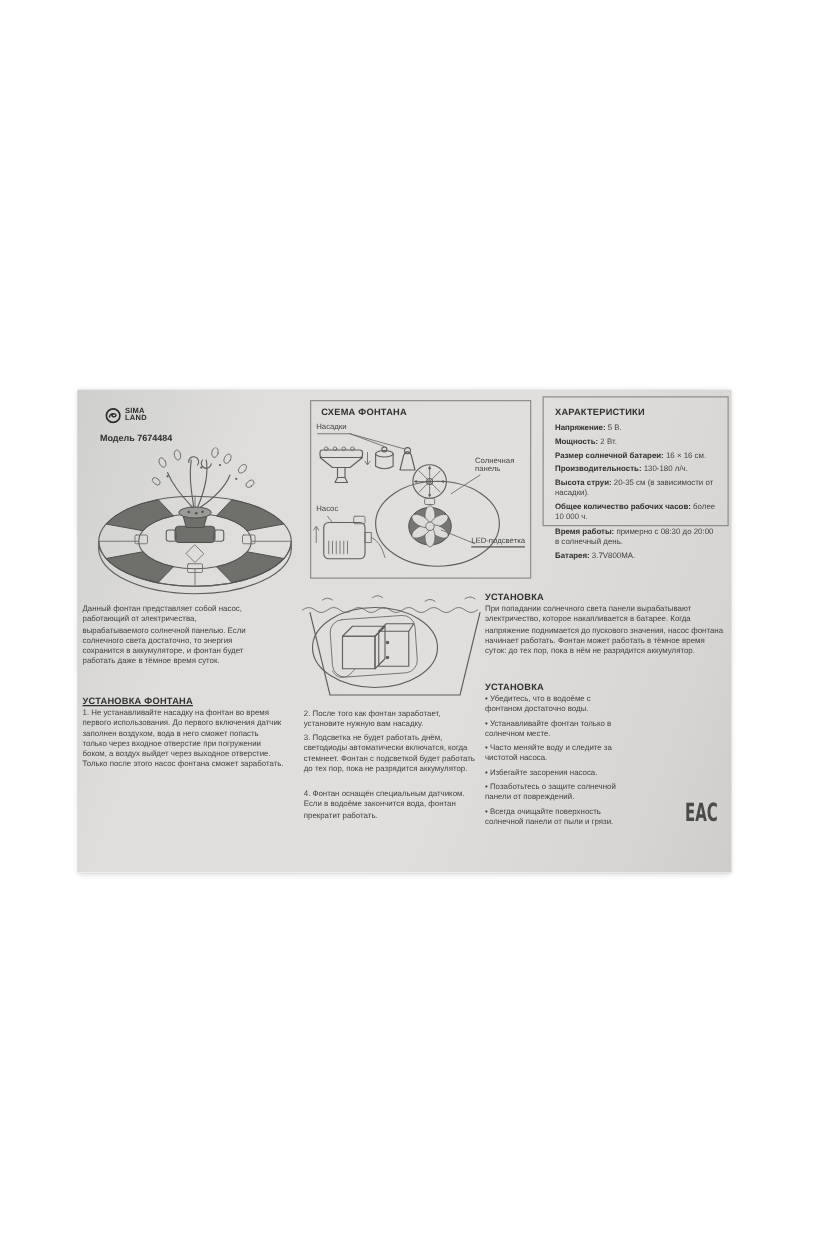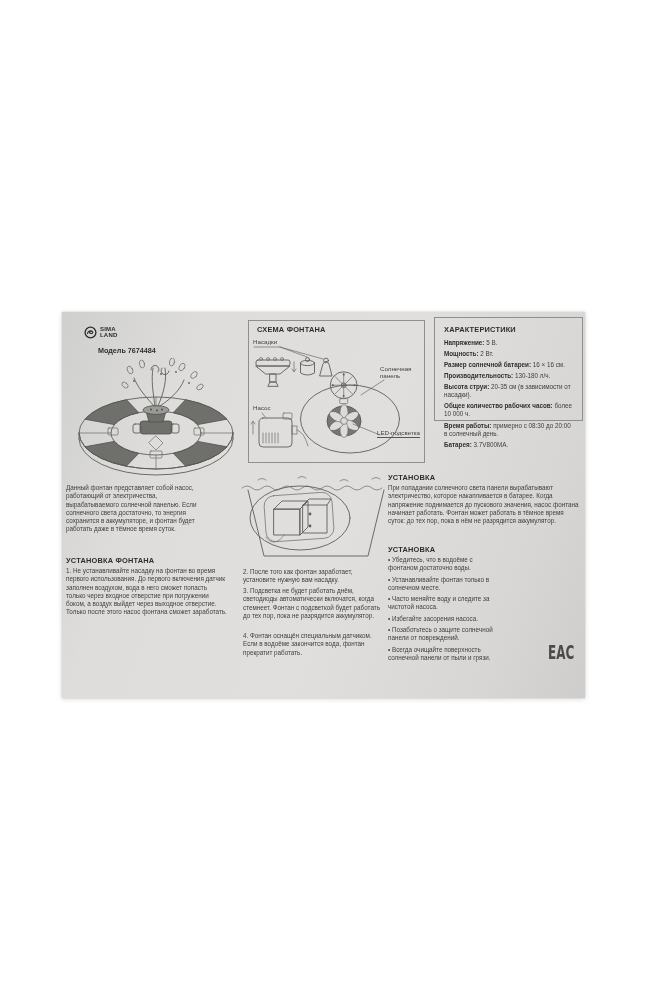--- a/index.html
+++ b/index.html
@@ -43,21 +43,21 @@
   <div class="abs brand" style="left:22px;top:14px;">
     <svg width="13" height="13" viewBox="0 0 13 13">
       <circle cx="6.5" cy="6.5" r="5.4" fill="none" stroke="#2c2c2a" stroke-width="1.3"></circle>
       <path d="M3.6,7.6 C3.6,4.8 7.4,4.2 8.6,5.8 C9.2,6.7 8.2,7.8 6.6,7.4 C5.4,7.1 5.2,6 6.2,5.6" fill="none" stroke="#2c2c2a" stroke-width="1.1" stroke-linecap="round"></path>
     </svg>
     <div>
       <div class="brand-name">SIMA</div>
       <div class="brand-name">LAND</div>
     </div>
   </div>
-  <div class="abs model" style="left:36px;top:34px;">Модель 7674484</div>
+  <div class="abs model" style="left:18px;top:34px;">Модель 7674484</div>
 
   <svg class="abs" style="left:6px;top:46px;" width="180" height="124" viewBox="0 0 180 124">
 
     <path class="stroke" d="M11,75 A77,36 0 0 0 165,75 M11,75 L11,81 M165,75 L165,81"></path>
     <path class="stroke" d="M11,81 A77,36 0 0 0 165,81"></path>
 
     <ellipse class="stroke" cx="88" cy="75" rx="77" ry="36"></ellipse>
     <ellipse class="stroke" cx="88" cy="75" rx="45" ry="22"></ellipse>
 
     <path class="darkfill" d="M159,88.8 A77,36 0 0 1 117.5,108 L105.2,95.3 A45,22 0 0 0 129.6,83.4 Z"></path>
@@ -171,21 +171,21 @@
     <div class="spec"><b>Размер солнечной батареи:</b> <span>16 × 16 см.</span></div>
     <div class="spec"><b>Производительность:</b> <span>130-180 л/ч.</span></div>
     <div class="spec"><b>Высота струи:</b> <span>20-35 см (в зависимости от насадки).</span></div>
     <div class="spec"><b>Общее количество рабочих часов:</b> <span>более 10 000 ч.</span></div>
     <div class="spec"><b>Время работы:</b> <span>примерно с 08:30 до 20:00 в солнечный день.</span></div>
     <div class="spec"><b>Батарея:</b> <span>3.7V800MA.</span></div>
   </div>
 
   <div class="abs body-t" style="left:4px;top:172px;width:140px;">Данный фонтан представляет собой насос, работающий от электричества, вырабатываемого солнечной панелью. Если солнечного света достаточно, то энергия сохранится в аккумуляторе, и фонтан будет работать даже в тёмное время суток.</div>
 
-  <div class="abs h" style="left:4px;top:244px;">УСТАНОВКА ФОНТАНА</div>
+  <div class="abs h" style="left:4px;top:244px;text-decoration:underline;">УСТАНОВКА ФОНТАНА</div>
   <div class="abs body-t" style="left:4px;top:255px;width:162px;">1. Не устанавливайте насадку на фонтан во время первого использования. До первого включения датчик заполнен воздухом, вода в него сможет попасть только через входное отверстие при погружении боком, а воздух выйдет через выходное отверстие. Только после этого насос фонтана сможет заработать.</div>
 
   <svg class="abs" style="left:178px;top:146px;" width="152" height="104" viewBox="0 0 152 104">
     <path class="stroke-thin" d="M18,22 q4,-3 8,0 M58,20 q4,-3 8,0 M100,23 q4,-3 8,0 M132,21 q4,-3 8,0"></path>
     <path class="stroke-thin" d="M2,30 q5,-4 10,0 t10,0 t10,0 t10,0 t10,0 t10,0 t10,0 t10,0 t10,0 t10,0 t10,0 t10,0 t10,0 t10,0"></path>
     <path class="stroke" d="M8,32 L24,98 L128,98 L144,32"></path>
     <ellipse class="stroke" cx="60" cy="60" rx="50" ry="32"></ellipse>
     <rect class="stroke-thin" x="25" y="36" width="68" height="46" rx="10" transform="rotate(-4 59 59)"></rect>
 
     <path class="stroke" d="M34,51 L42,43 L68,43 L60,51 Z" fill="#dcdbd9"></path>

